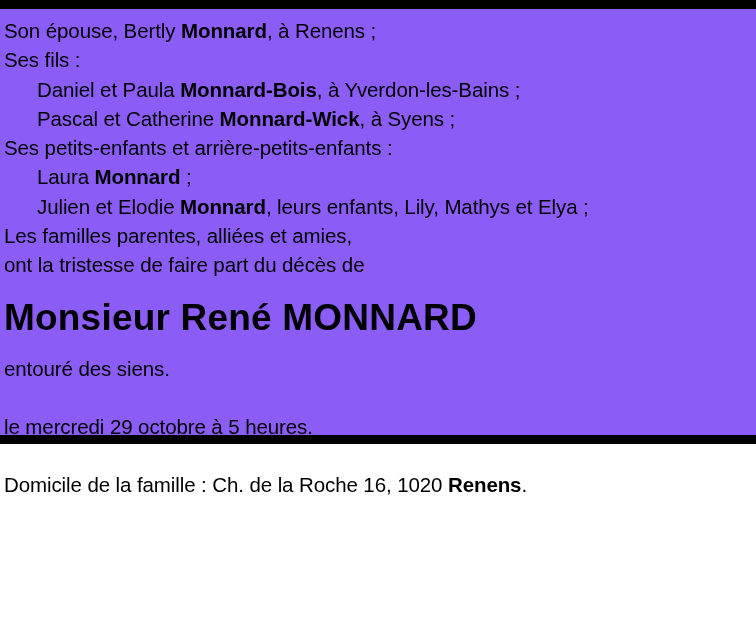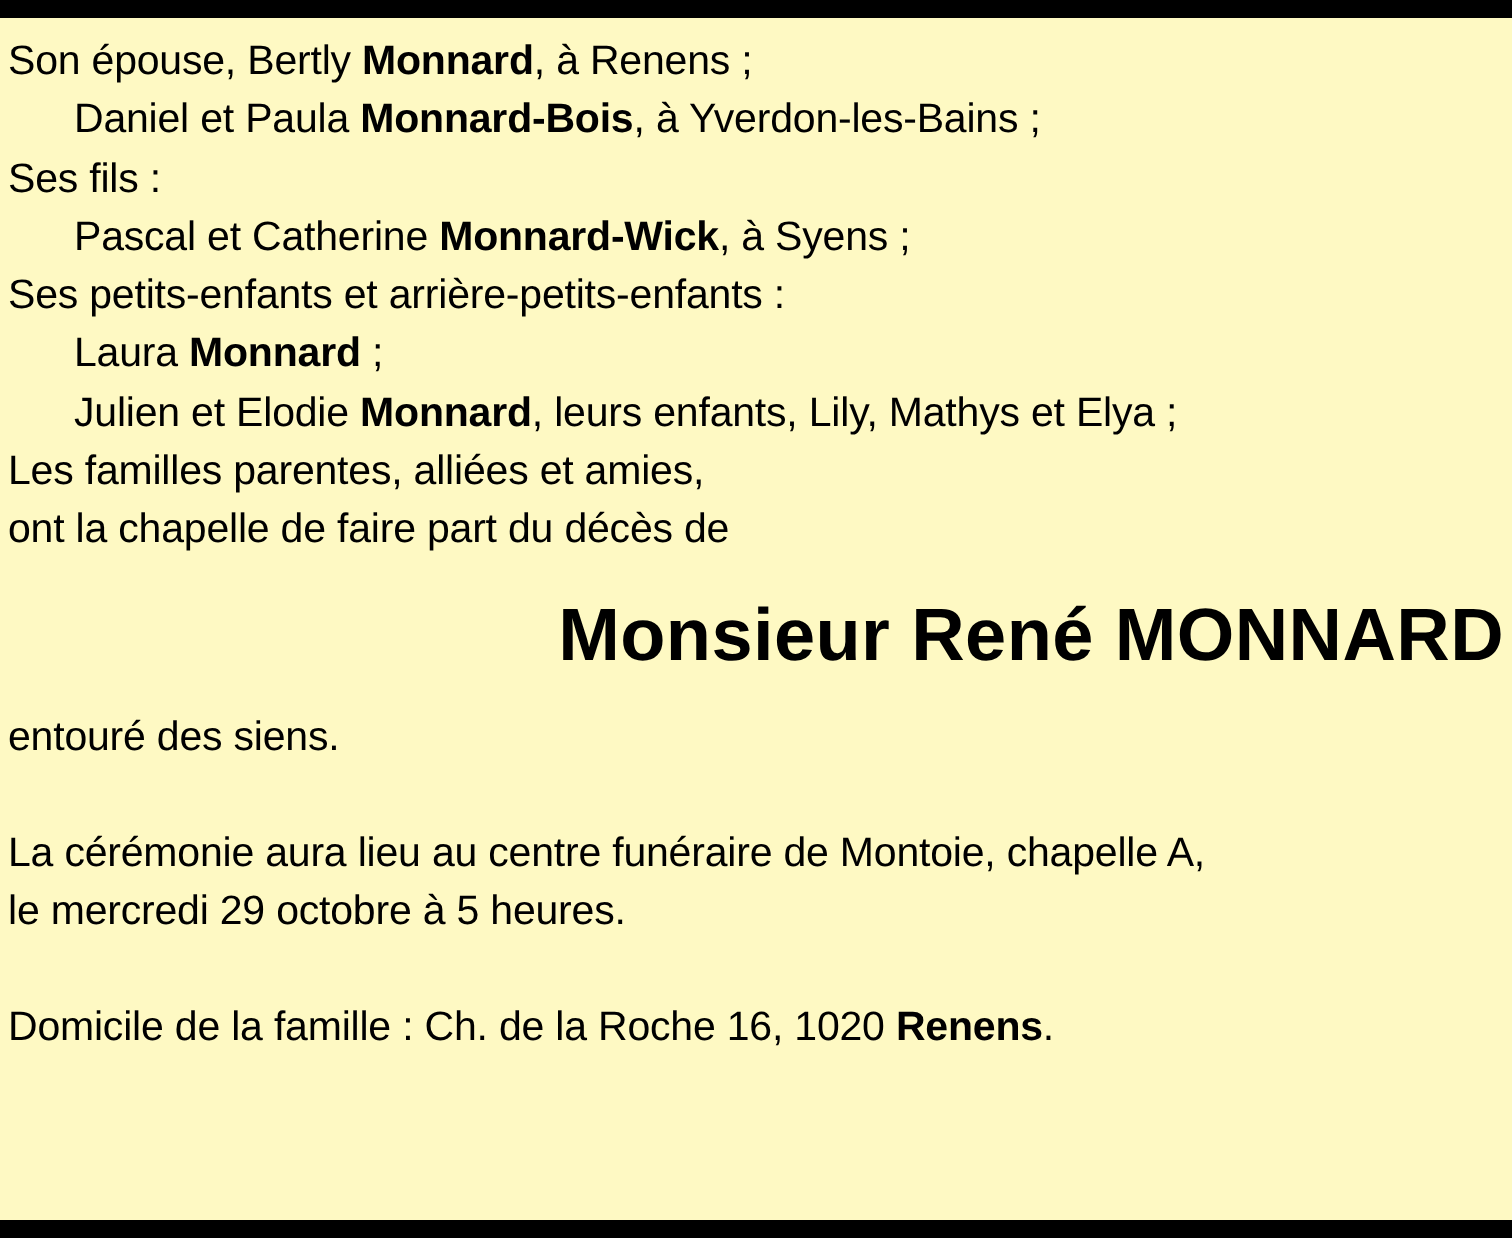--- a/index.html
+++ b/index.html
@@ -10,22 +10,22 @@
     width: 756px;
     height: 619px;
     background: #ffffff;
     font-family: "Liberation Sans", sans-serif;
     color: #000000;
     overflow: hidden;
   }
   .notice {
     position: relative;
     width: 756px;
-    height: 619px;
-    background: #fef9c3;
+    height: 444px;
+    background: #8b5cf6;
     box-sizing: border-box;
   }
   .rule-top {
     position: absolute;
     top: 0;
     left: 0;
     width: 756px;
     height: 9px;
     background: #000000;
   }
@@ -51,21 +51,21 @@
     white-space: pre;
     letter-spacing: -0.1px;
   }
   .indent {
     padding-left: 33px;
   }
   b {
     font-weight: bold;
   }
   .deceased-name {
-    text-align: right;
+    text-align: left;
     font-size: 37px;
     font-weight: bold;
     line-height: 1.05;
     margin-top: 19px;
     margin-bottom: 16px;
     letter-spacing: 0.2px;
   }
   .spacer {
     height: 29px;
   }
@@ -83,44 +83,43 @@
 
 <div class="notice">
 
   <div class="rule-top"></div>
 
   <div class="content">
 
     <div>
       <div id="family-lines">
           <div class="line"><span>Son épouse, Bertly </span><b>Monnard</b><span>, à Renens ;</span></div>
+          <div class="line"><span>Ses fils :</span></div>
           <div class="line indent"><span>Daniel et Paula </span><b>Monnard-Bois</b><span>, à Yverdon-les-Bains ;</span></div>
-          <div class="line"><span>Ses fils :</span></div>
           <div class="line indent"><span>Pascal et Catherine </span><b>Monnard-Wick</b><span>, à Syens ;</span></div>
           <div class="line"><span>Ses petits-enfants et arrière-petits-enfants :</span></div>
           <div class="line indent"><span>Laura </span><b>Monnard</b><span> ;</span></div>
           <div class="line indent"><span>Julien et Elodie </span><b>Monnard</b><span>, leurs enfants, Lily, Mathys et Elya ;</span></div>
           <div class="line"><span>Les familles parentes, alliées et amies,</span></div>
-          <div class="line"><span>ont la chapelle de faire part du décès de</span></div>
+          <div class="line"><span>ont la tristesse de faire part du décès de</span></div>
         </div>
     </div>
 
     <div class="deceased-name">Monsieur René MONNARD</div>
 
     <div>
       <div id="passing-lines">
           <div class="line"><span>entouré des siens.</span></div>
         </div>
     </div>
 
     <div class="spacer"></div>
 
     <div>
       <div id="ceremony-lines">
-          <div class="line"><span>La cérémonie aura lieu au centre funéraire de Montoie, chapelle A,</span></div>
           <div class="line"><span>le mercredi 29 octobre à 5 heures.</span></div>
         </div>
     </div>
 
     <div class="spacer-small"></div>
 
     <div>
       <div id="address-lines">
           <div class="line"><span>Domicile de la famille : Ch. de la Roche 16, 1020 </span><b>Renens</b><span>.</span></div>
         </div>

